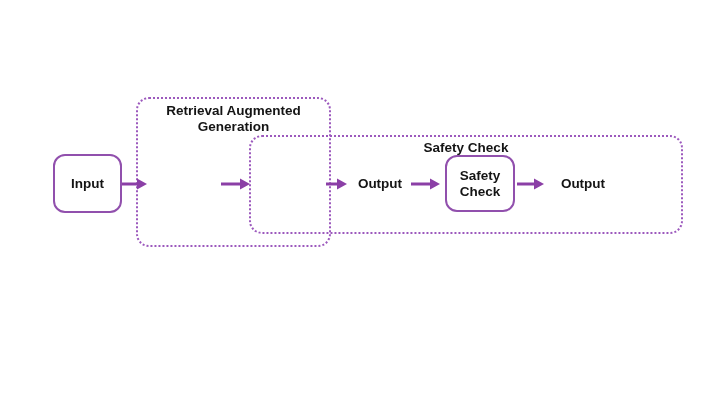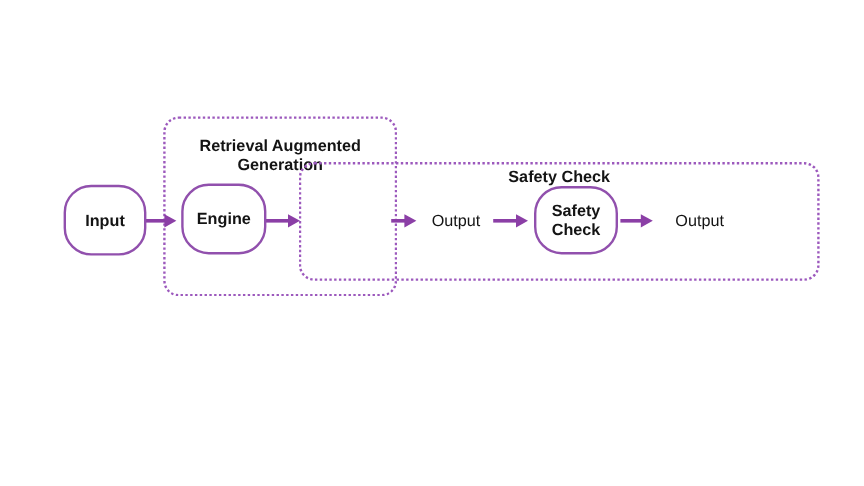--- a/index.html
+++ b/index.html
@@ -26,48 +26,48 @@
     border-radius:13px;
     background:transparent;
     z-index:1;
   }
   #rag-group{left:136px;top:97px;width:195px;height:150px;}
   #safety-group{left:249px;top:135px;width:434px;height:99px;}
   .group-title{
     font-weight:bold;font-size:13.5px;line-height:1.18;
     color:var(--text);text-align:center;
   }
-  #rag-group .group-title{margin:15px auto 0;width:160px;}
+  #rag-group .group-title{margin:4px auto 0;width:160px;}
   #safety-group .group-title{margin:3px auto 0;width:200px;}
   
   .node{
     position:absolute;box-sizing:border-box;
     background:#ffffff;
     border:2.5px solid var(--node-border);
-    border-radius:23px;
+    border-radius:12px;
     display:flex;align-items:center;justify-content:center;
     z-index:3;
   }
   .node-label{
     font-weight:bold;font-size:13.5px;line-height:1.12;
     color:var(--text);text-align:center;
   }
   #node-input{left:53px;top:154px;width:69px;height:59px;}
   #node-engine{left:151px;top:153px;width:71px;height:59px;}
   #node-llm{left:253px;top:152px;width:72px;height:61px;}
   #node-safety-check{left:445px;top:155px;width:70px;height:57px;}
   #node-safety-check .node-label{width:52px;}
   
   svg.arrows{position:absolute;left:0;top:0;z-index:2;}
   .arrow line{stroke:var(--arrow);stroke-width:3;}
   .arrow polygon{fill:var(--arrow);}
   
   .flow-label{
     position:absolute;z-index:3;
-    font-weight:normal;font-size:13.5px;color:var(--text);
+    font-weight:bold;font-size:13.5px;color:var(--text);
     width:56px;text-align:center;line-height:14px;
   }
   #flow-label-output-1{left:352px;top:177px;}
   #flow-label-output-2{left:555px;top:177px;}
 </style>
 </head>
 <body>
 
 <div class="canvas">
 
@@ -99,23 +99,20 @@
     <g class="arrow">
       <line x1="517" y1="184" x2="537" y2="184"></line>
       <polygon points="544,184 534,178.5 534,189.5"></polygon>
     </g>
   </svg>
 
   <div class="node" id="node-input">
     <span class="node-label">Input</span>
   </div>
 
-  <div class="node" id="node-engine">
-    <span class="node-label">Engine</span>
-  </div>
 
 
   <div class="node" id="node-safety-check">
     <span class="node-label">Safety Check</span>
   </div>
 
   <div class="flow-label" id="flow-label-output-1">Output</div>
   <div class="flow-label" id="flow-label-output-2">Output</div>
 
 </div>

